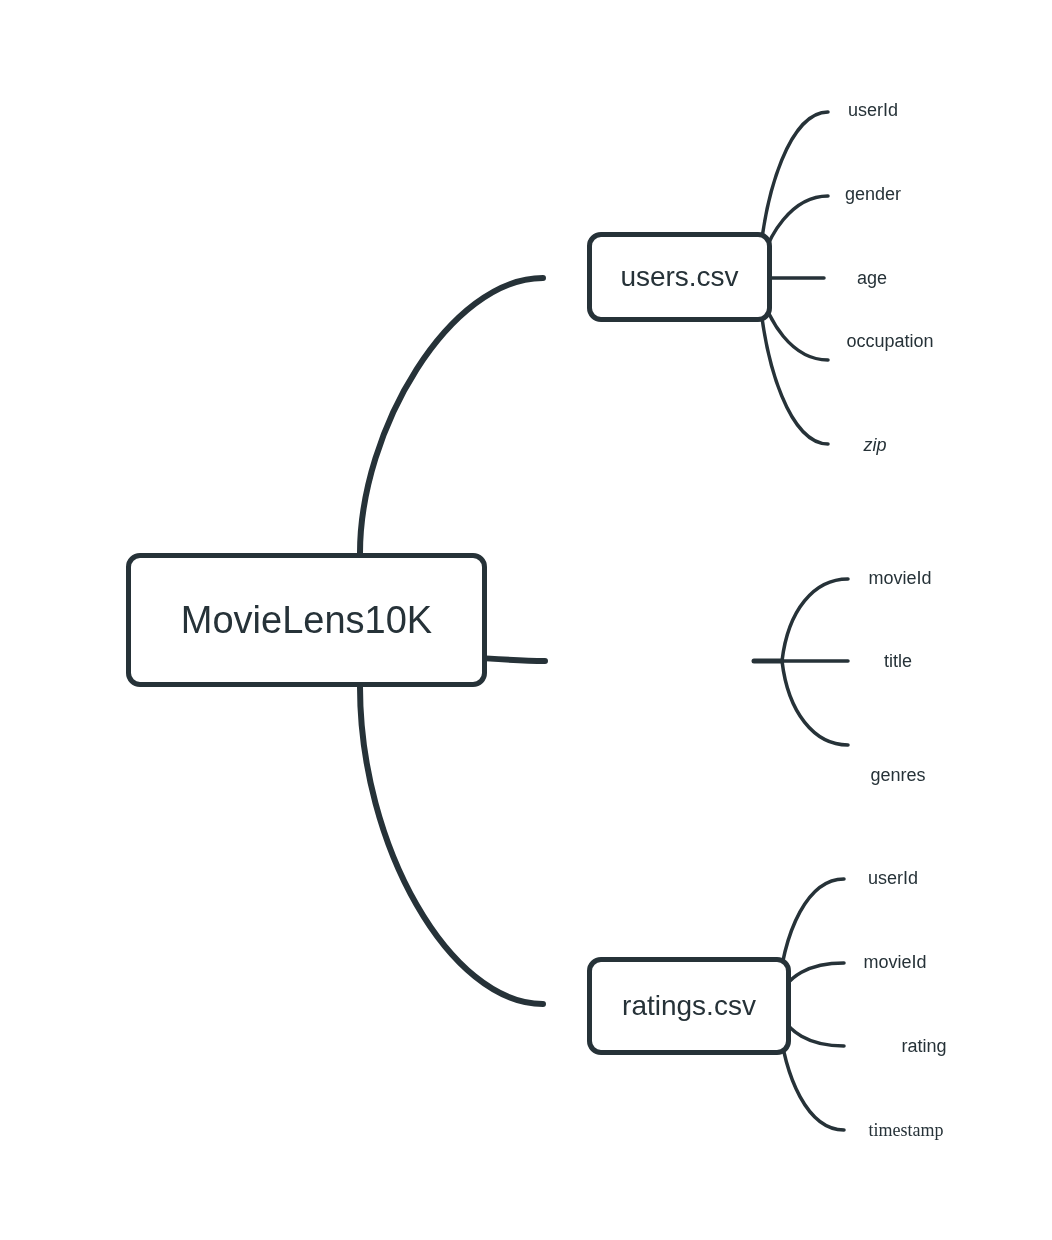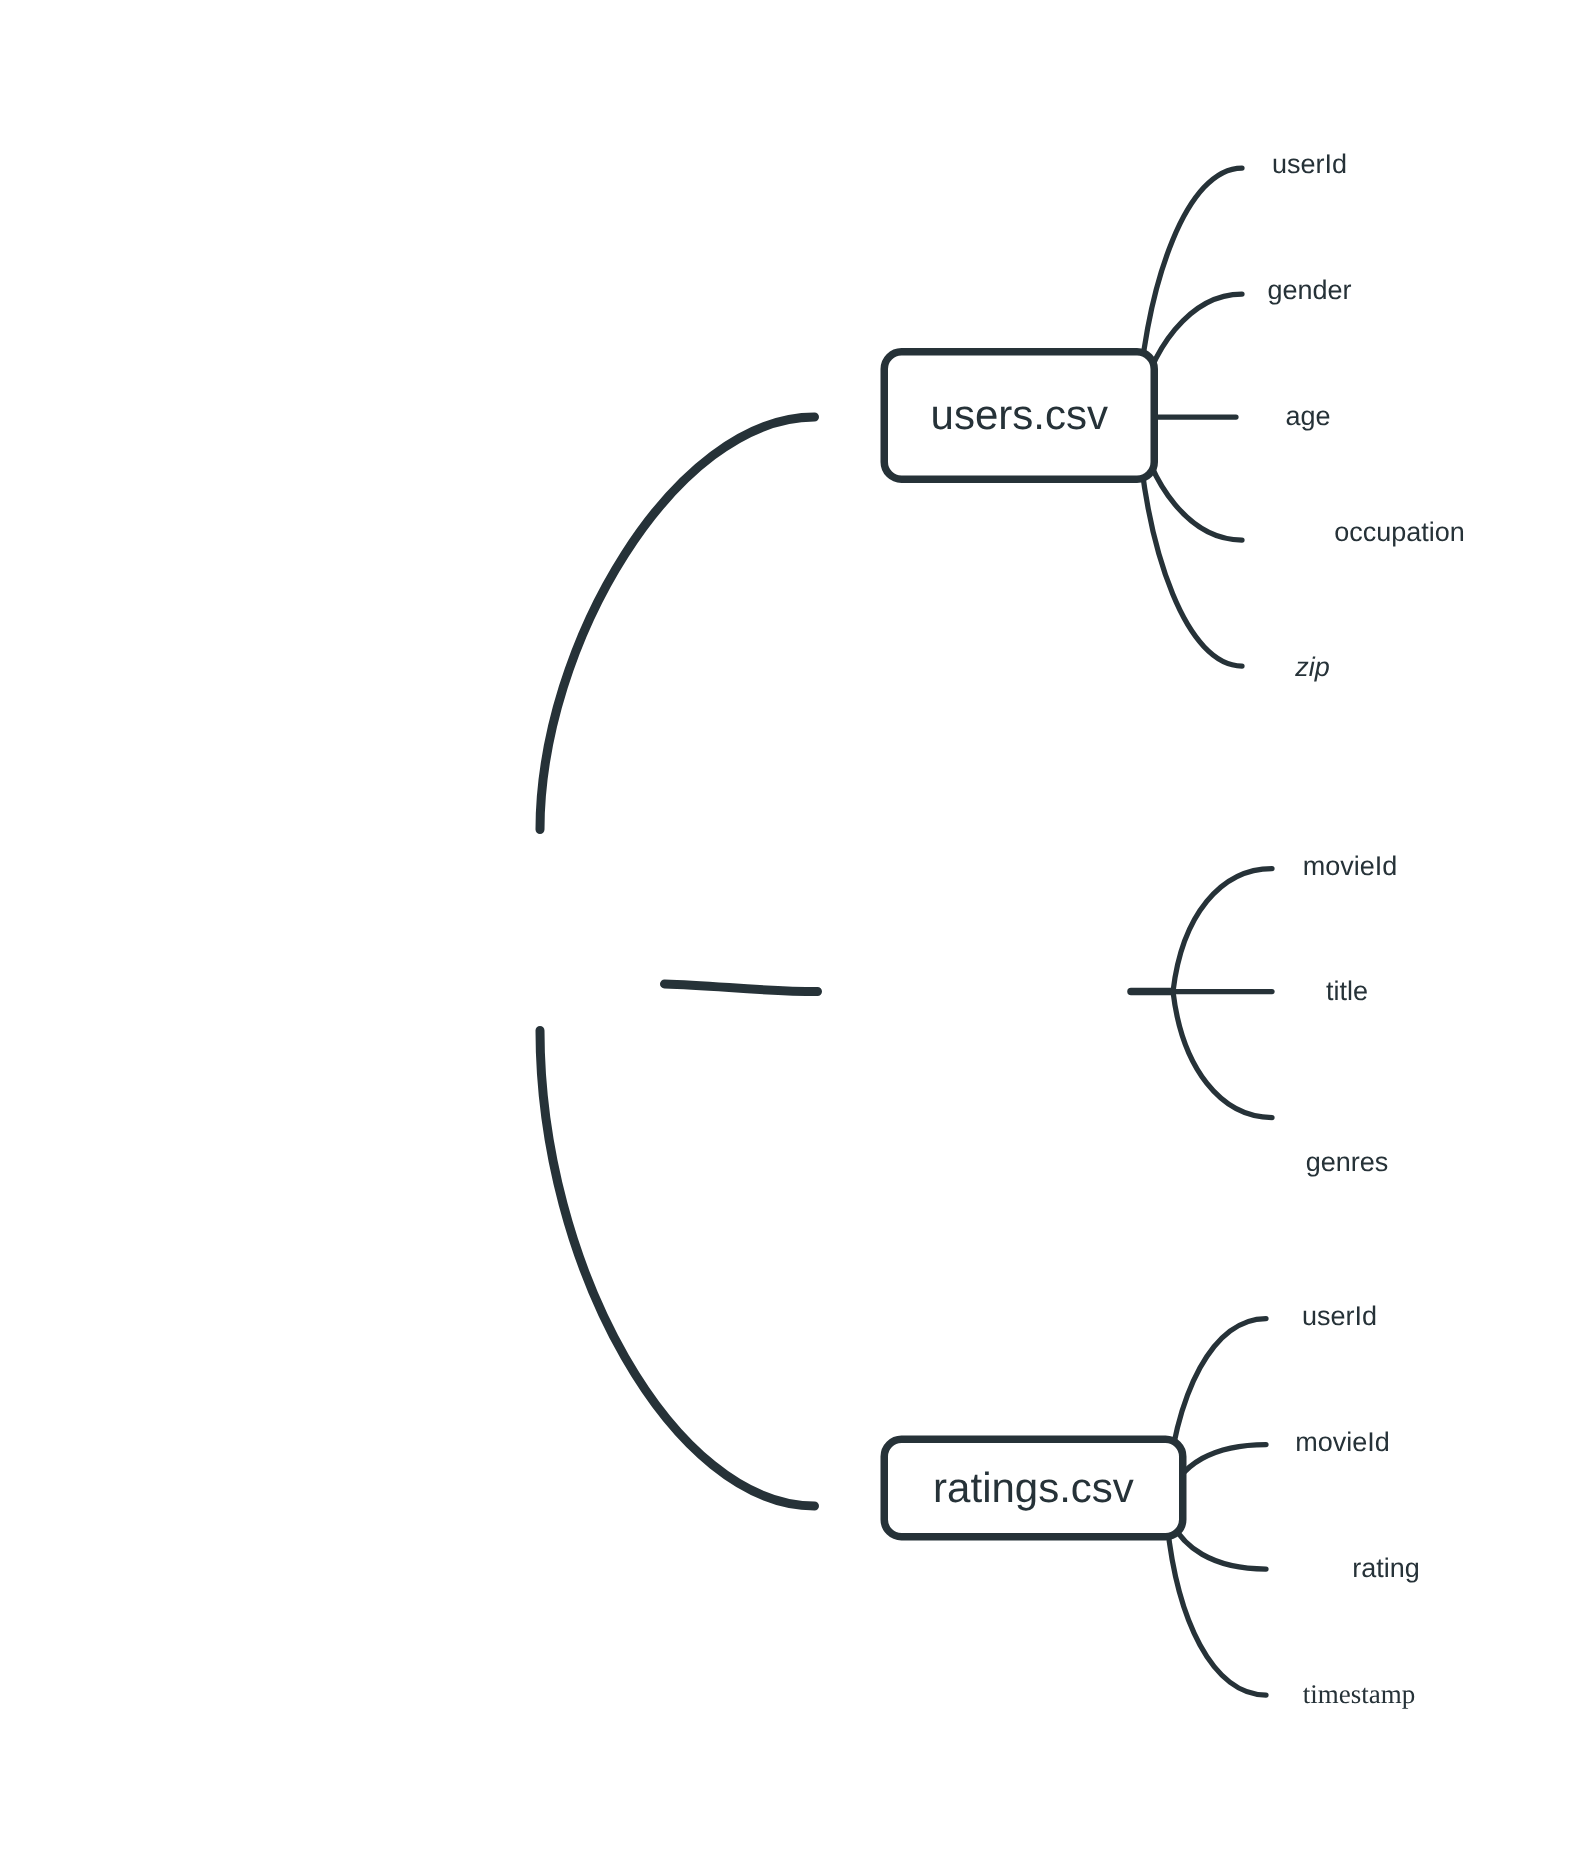--- a/index.html
+++ b/index.html
@@ -27,21 +27,21 @@
     background:var(--bg);
     border:5px solid var(--stroke);
     border-radius:14px;
     color:var(--stroke);
     white-space:nowrap;
     margin-left:44px;
   }
   .node-root{left:82px;top:553px;width:361px;height:134px;font-size:38px;}
   .node-users{left:543px;top:232px;width:185px;height:90px;font-size:28px;}
   .node-movies{left:545px;top:615px;width:209px;height:91px;font-size:28px;}
-  .node-ratings{left:543px;top:957px;width:204px;height:70px;font-size:28px;}
+  .node-ratings{left:543px;top:957px;width:204px;height:98px;font-size:28px;}
   .leaf{
     position:absolute;
     transform:translate(-50%,-50%);
     font-size:18px;
     color:var(--stroke);
     white-space:nowrap;
   }
 </style>
 </head>
 <body>
@@ -67,32 +67,35 @@
     <path class="edge-leaf" d="M 782,661 C 788,610 814,579 848,579"></path>
     <path class="edge-leaf" d="M 782,661 L 848,661"></path>
     <path class="edge-leaf" d="M 782,661 C 788,712 814,745 848,745"></path>
 
     <path class="edge-leaf" d="M 777,1004 C 783,925 810,879 844,879"></path>
     <path class="edge-leaf" d="M 777,1004 C 785,974 812,963 844,963"></path>
     <path class="edge-leaf" d="M 777,1004 C 785,1034 812,1046 844,1046"></path>
     <path class="edge-leaf" d="M 777,1004 C 783,1083 810,1130 844,1130"></path>
   </svg>
 
+  <div class="node node-root">
+    <span>MovieLens10K</span>
+  </div>
 
   <div class="node node-users">
     <span>users.csv</span>
   </div>
   <div class="node node-ratings">
     <span>ratings.csv</span>
   </div>
 
   <div class="leaf" style="left:873px;top:110px;">userId</div>
   <div class="leaf" style="left:873px;top:194px;">gender</div>
   <div class="leaf" style="left:872px;top:278px;">age</div>
-  <div class="leaf" style="left:890px;top:355px;margin-left:43px;">occupation</div>
+  <div class="leaf" style="left:890px;top:341px;">occupation</div>
   <div class="leaf" style="left:875px;top:445px;font-style:italic;">zip</div>
 
   <div class="leaf" style="left:900px;top:578px;">movieId</div>
   <div class="leaf" style="left:898px;top:661px;">title</div>
   <div class="leaf" style="left:898px;top:775px;">genres</div>
 
   <div class="leaf" style="left:893px;top:878px;">userId</div>
   <div class="leaf" style="left:895px;top:962px;">movieId</div>
   <div class="leaf" style="left:924px;top:1046px;">rating</div>
   <div class="leaf" style="left:906px;top:1130px;font-family:Liberation Serif, serif;">timestamp</div>

